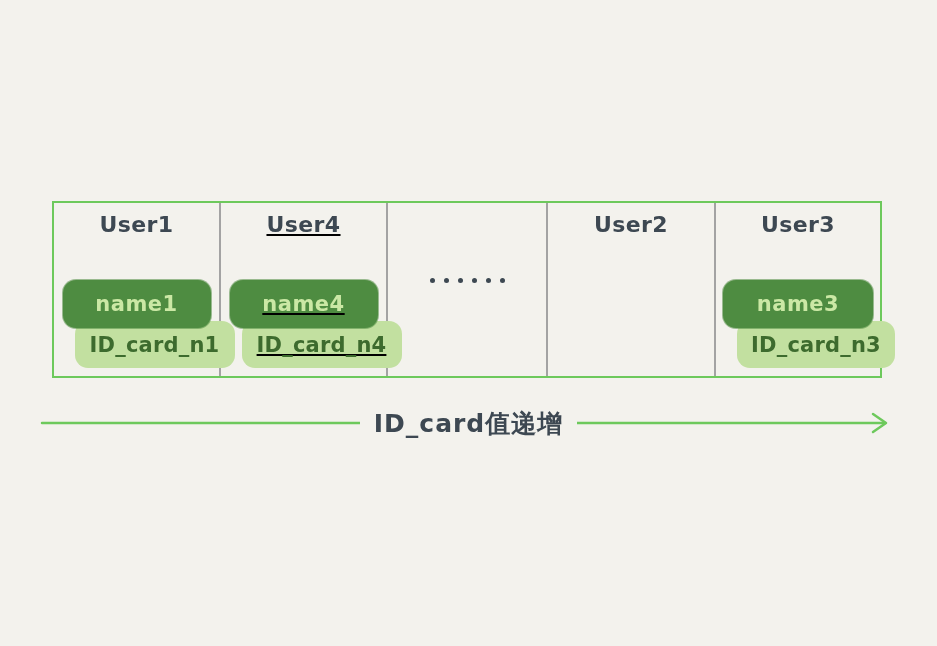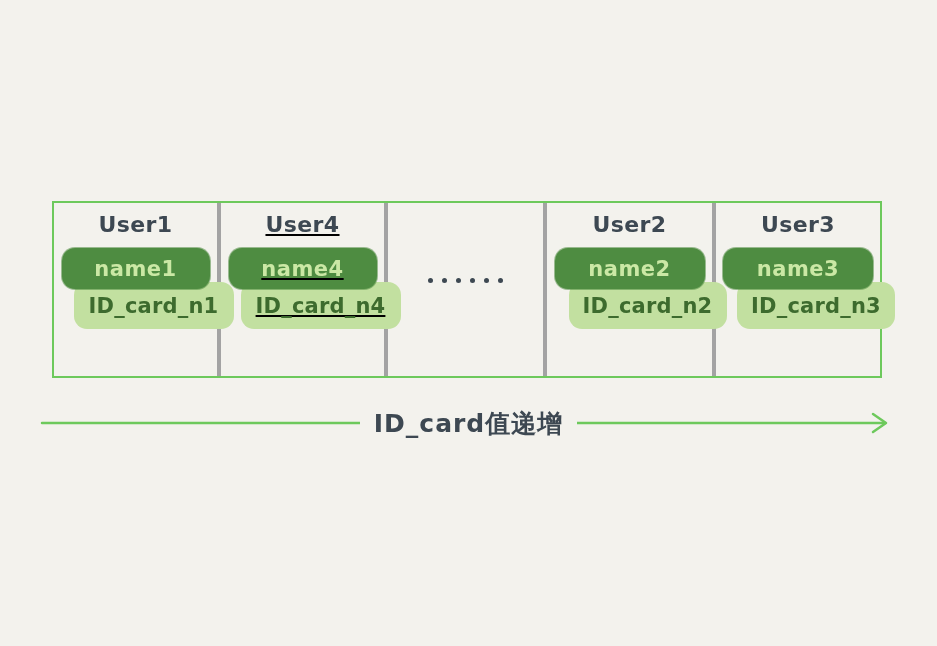--- a/index.html
+++ b/index.html
@@ -32,21 +32,21 @@
     height: 177px;
     border: 2px solid #6dc95c;
     box-sizing: border-box;
     display: flex;
     background: transparent;
   }
 
   .cell {
     position: relative;
     box-sizing: border-box;
-    border-right: 4px solid #a3a3a3;
+    border-right: 2px solid #a3a3a3;
     display: flex;
     flex-direction: column;
     align-items: center;
     padding-top: 11px;
   }
   .cell:last-child { border-right: none; }
 
   .cell-w1 { width: 167px; }   
   .cell-w2 { width: 167px; text-decoration: underline; }   
   .cell-w3 { width: 161px; }   
@@ -70,32 +70,33 @@
     display: flex;
     flex-direction: column;
     align-items: center;
   }
 
   
   .name-pill {
     position: relative;
     z-index: 2;
     width: 148px;
-    height: 41px;
+    height: 48px;
     background: #4e8c41;
     border-radius: 13px;
     display: flex;
     align-items: center;
     justify-content: center;
     color: #cbe8a5;
     font-family: "DejaVu Sans", sans-serif;
     font-size: 21px;
     font-weight: 600;
     letter-spacing: 0.5px;
     box-shadow: 0 0 0 1px rgba(78,140,65,0.55);
+    margin-top: 32px;
   }
 
   
   .idcard-pill {
     position: relative;
     z-index: 1;
     margin-top: -7px;
     width: 160px;
     height: 47px;
     background: #c2e0a0;
@@ -205,24 +206,20 @@
         <i class="dot"></i>
         <i class="dot"></i>
         <i class="dot"></i>
         <i class="dot"></i>
         <i class="dot"></i>
       </div>
     </div>
 
     <div class="cell cell-w4">
       <div class="user-label">User2</div>
-      <div class="pill-stack">
-        <div class="name-pill">name2</div>
-        <div class="idcard-pill">ID_card_n2</div>
-      </div>
     </div>
 
     <div class="cell cell-w5">
       <div class="user-label">User3</div>
       <div class="pill-stack">
         <div class="name-pill">name3</div>
         <div class="idcard-pill">ID_card_n3</div>
       </div>
     </div>
 

